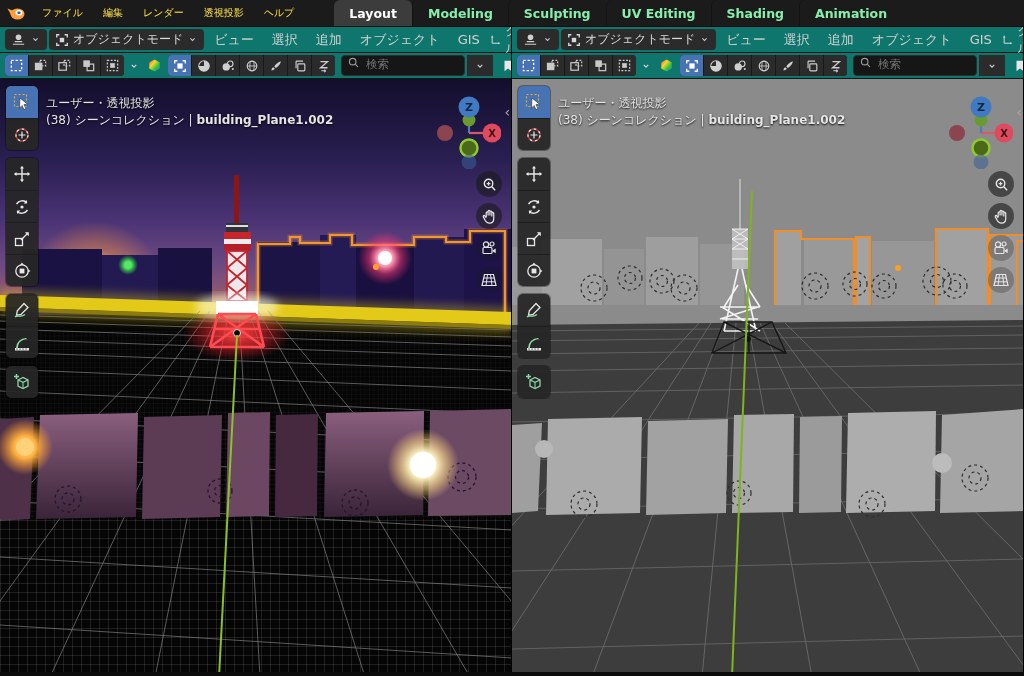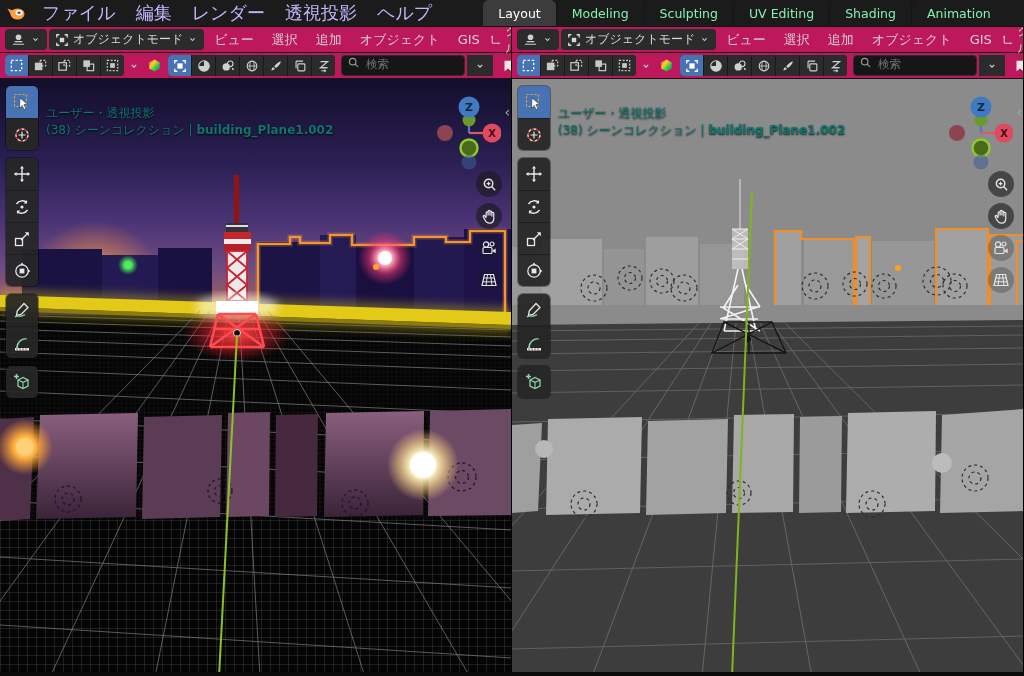--- a/index.html
+++ b/index.html
@@ -1,42 +1,42 @@
 <!DOCTYPE html>
 <html><head>
 <meta charset="utf-8">
 <style>
   html,body{margin:0;padding:0;background:#111;}
   body{width:1024px;height:676px;overflow:hidden;font-family:"DejaVu Sans","Liberation Sans",sans-serif;position:relative;}
   
   .topbar{height:26px;background:#1b1b1b;display:flex;align-items:center;border-bottom:1px solid #0d0d0d;position:relative;z-index:6;}
   .logo{width:20px;height:20px;margin:0 6px 0 6px;flex:0 0 auto;}
-  .menu{color:#c4b5fd;font-size:18px;padding:0 10px;white-space:nowrap;cursor:default;}
-  .tabs{display:flex;height:26px;margin-left:41px;align-items:stretch;overflow:hidden;flex:1;}
+  .menu{color:#fde047;font-size:10px;padding:0 10px;white-space:nowrap;cursor:default;}
+  .tabs{display:flex;height:26px;margin-left:30px;align-items:stretch;overflow:hidden;flex:1;font-weight:bold;}
   .tab{color:#86efac;font-size:12.5px;padding:0 15px;display:flex;align-items:center;white-space:nowrap;border-radius:6px 6px 0 0;border-left:1px solid #141414;}
   .tab.active{background:#3c3c3c;color:#ffffff;border-left:none;}
   
   .areas{display:flex;height:650px;}
   .area{width:512px;position:relative;overflow:hidden;box-sizing:border-box;border-right:1px solid #000;background:#000;}
-  .hrow{height:26px;background:#be185d;display:flex;align-items:center;padding:0 5px;gap:2px;border-bottom:1px solid #151515;position:relative;z-index:4;box-sizing:border-box;}
+  .hrow{height:26px;background:#0f766e;display:flex;align-items:center;padding:0 5px;gap:2px;border-bottom:1px solid #151515;position:relative;z-index:4;box-sizing:border-box;}
   .hbtn{display:flex;align-items:center;gap:4px;background:#2b2b2b;border-radius:4px;height:21px;padding:0 6px;color:#dadada;font-size:12px;white-space:nowrap;}
   .hmenu{color:#d2d2d2;font-size:13px;padding:0 8px;white-space:nowrap;}
   .orient{margin-left:auto;display:flex;align-items:center;gap:4px;color:#dadada;font-size:12px;width:66px;overflow:hidden;flex:0 0 auto;}
   .igroup{display:flex;border-radius:4px;overflow:hidden;gap:1px;background:#191919;flex:0 0 auto;}
   .ibtn{width:23px;height:21px;display:flex;align-items:center;justify-content:center;background:#2b2b2b;border:none;padding:0;flex:0 0 auto;}
   .ibtn.on{background:#4772b3;}
   .ibtn.bare{background:transparent;}
   .ibtn.narrow{width:15px;}
   .search{display:flex;align-items:flex-start;background:#161616;border:1px solid #2d2d2d;border-radius:4px;height:19px;width:112px;padding:0 5px;gap:4px;margin-left:4px;flex:0 0 auto;}
   .search input{background:none;border:none;outline:none;color:#bfbfbf;font-size:11.5px;width:78px;font-family:inherit;}
   .rgt{margin-left:auto;display:flex;align-items:center;gap:3px;}
   
   .vp{position:relative;height:598px;background:#000;overflow:hidden;}
   .scene{position:absolute;left:0;top:0;width:512px;height:598px;display:block;}
-  .vp-text{position:absolute;left:46px;top:26px;color:#0f766e;font-size:12px;line-height:17px;text-shadow:0 1px 2px rgba(0,0,0,.95);pointer-events:none;white-space:nowrap;}
+  .vp-text{position:absolute;left:46px;top:16px;color:#e5e5e5;font-size:12px;line-height:17px;text-shadow:0 1px 2px rgba(0,0,0,.95);pointer-events:none;white-space:nowrap;}
   .vp-text .obj{font-weight:bold;}
   .vp-toolbar{position:absolute;left:6px;top:7px;display:flex;flex-direction:column;gap:8px;}
   .tgroup{background:rgba(38,38,38,.94);border-radius:5px;display:flex;flex-direction:column;overflow:hidden;box-shadow:0 0 0 1px rgba(0,0,0,.35);}
   .tbtn{width:32px;height:32px;border:none;background:transparent;display:flex;align-items:center;justify-content:center;padding:0;}
   .tbtn + .tbtn{border-top:1px solid #1e1e1e;}
   .tbtn.active{background:#4772b3;}
   .gizmo{position:absolute;right:10px;top:8px;}
   .navbtns{position:absolute;right:9px;top:92px;display:flex;flex-direction:column;gap:6px;align-items:center;}
   .nbtn{width:26px;height:26px;border-radius:50%;background:rgba(25,25,25,.6);display:flex;align-items:center;justify-content:center;border:none;padding:0;}
   .nbtn.plain{background:rgba(25,25,25,.25);}

